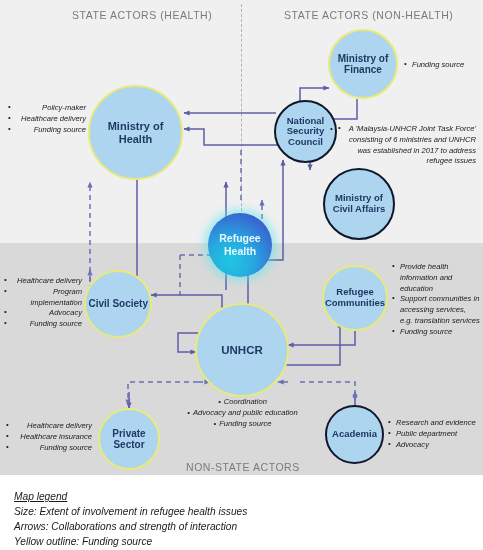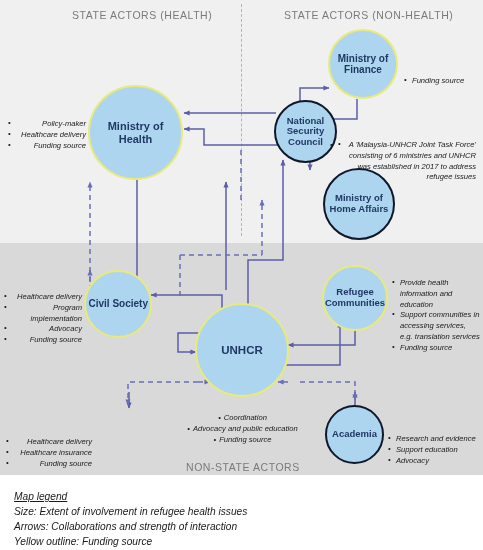--- a/index.html
+++ b/index.html
@@ -31,21 +31,21 @@
   .node .lbl{display:block;padding:0 2px;}
 
   .center-node{position:absolute;border-radius:50%;z-index:8;
      background:radial-gradient(circle at 35% 75%, #1ec8e0 0%, #27a9e0 35%, #3a5fd0 80%);
      box-shadow:0 0 9px 4px rgba(90,230,235,.55);
      display:flex;align-items:center;justify-content:center;text-align:center;
      color:#e9f8ff;font-weight:bold;font-size:10.5px;line-height:1.2;}
 
   
   .ann{position:absolute;font-style:italic;font-size:7.6px;color:#1a1a1a;
-       line-height:1.42;z-index:7;margin-top:16px;}
+       line-height:1.42;z-index:7;}
   .ann ul{margin:0;padding:0;list-style:none;}
   .ann li{position:relative;padding-left:8px;}
   .ann li:before{content:"\2022";position:absolute;left:0;top:-1px;}
   .ann.ctr{text-align:center;}
   .ann.ctr li:before{content:"";}
   .ann.ctr li{padding-left:0;}
   .bdot{margin-right:3px;}
 
   
   .legend{position:absolute;left:14px;top:489px;font-size:10.2px;
@@ -135,36 +135,44 @@
 
   <div class="node fill fund" style="left:88px;top:85px;width:95px;height:95px;font-size:11px;">
     <span class="lbl">Ministry of Health</span>
   </div>
 
   <div class="node fill nofund" style="left:274px;top:100px;width:63px;height:63px;font-size:9.5px;">
     <span class="lbl">National Security Council</span>
   </div>
 
   <div class="node fill nofund" style="left:323px;top:168px;width:72px;height:72px;font-size:9.5px;">
-    <span class="lbl">Ministry of Home Affairs</span>
-  </div>
-
+    <span class="lbl">Ministry of Civil Affairs</span>
+  </div>
+
+  <div class="center-node" style="left:208px;top:213px;width:64px;height:64px;">
+    <span>
+      <span>Refugee</span><br><span>Health</span>
+    </span>
+  </div>
 
   <div class="node fill fund" style="left:84px;top:270px;width:68px;height:68px;font-size:10px;justify-content:flex-end;">
     <span class="lbl">Civil Society</span>
   </div>
 
   <div class="node fill fund" style="left:195px;top:303px;width:94px;height:94px;font-size:11.5px;">
     <span class="lbl">UNHCR</span>
   </div>
 
   <div class="node fill fund" style="left:322px;top:265px;width:66px;height:66px;font-size:9.5px;">
     <span class="lbl">Refugee Communities</span>
   </div>
 
+  <div class="node fill fund" style="left:98px;top:408px;width:62px;height:62px;font-size:10px;">
+    <span class="lbl">Private Sector</span>
+  </div>
 
   <div class="node fill nofund" style="left:325px;top:405px;width:59px;height:59px;font-size:9.5px;">
     <span class="lbl">Academia</span>
   </div>
 
   <div class="ann" style="left:8px;top:103px;width:78px;text-align:right;">
     <ul>
       <li>Policy-maker</li>
       <li>Healthcare  delivery</li>
       <li>Funding source</li>
@@ -216,21 +224,21 @@
     <ul>
       <li>Healthcare delivery</li>
       <li>Healthcare insurance</li>
       <li>Funding source</li>
     </ul>
   </div>
 
   <div class="ann" style="left:388px;top:418px;width:92px;">
     <ul>
       <li>Research and evidence</li>
-      <li>Support education</li>
+      <li>Public department</li>
       <li>Advocacy</li>
     </ul>
   </div>
 
   <div class="legend">
     <div class="hd">Map legend</div>
     <div>Size: Extent of involvement in refugee health issues</div>
     <div>Arrows: Collaborations and strength of interaction</div>
     <div>Yellow outline: Funding source</div>
   </div>

